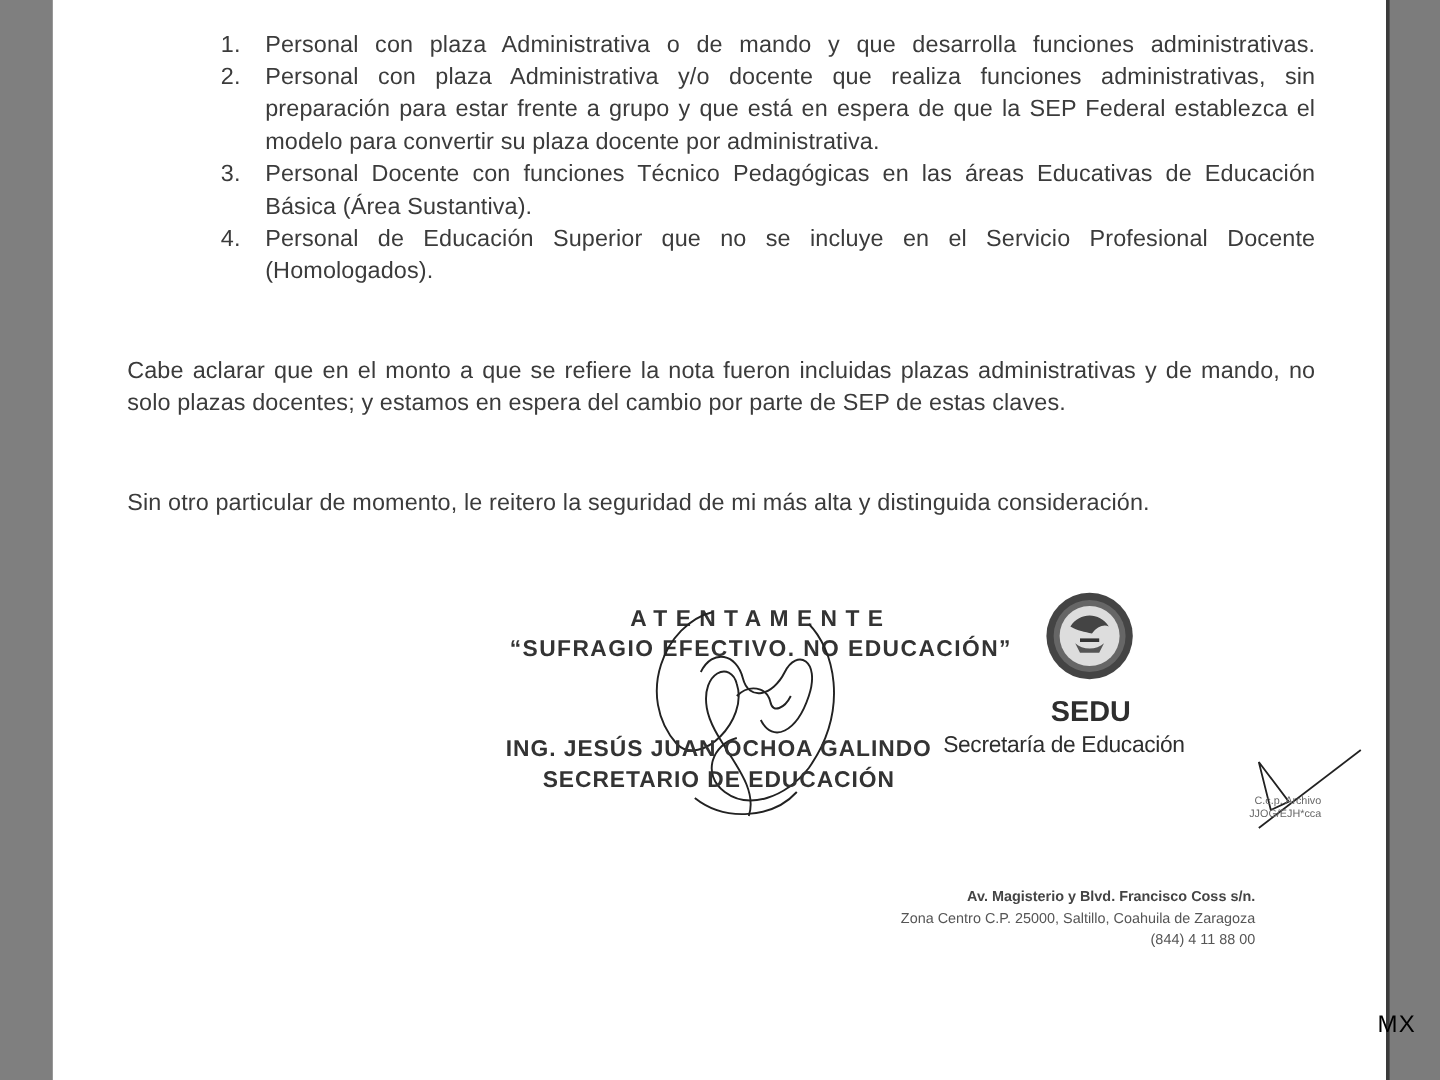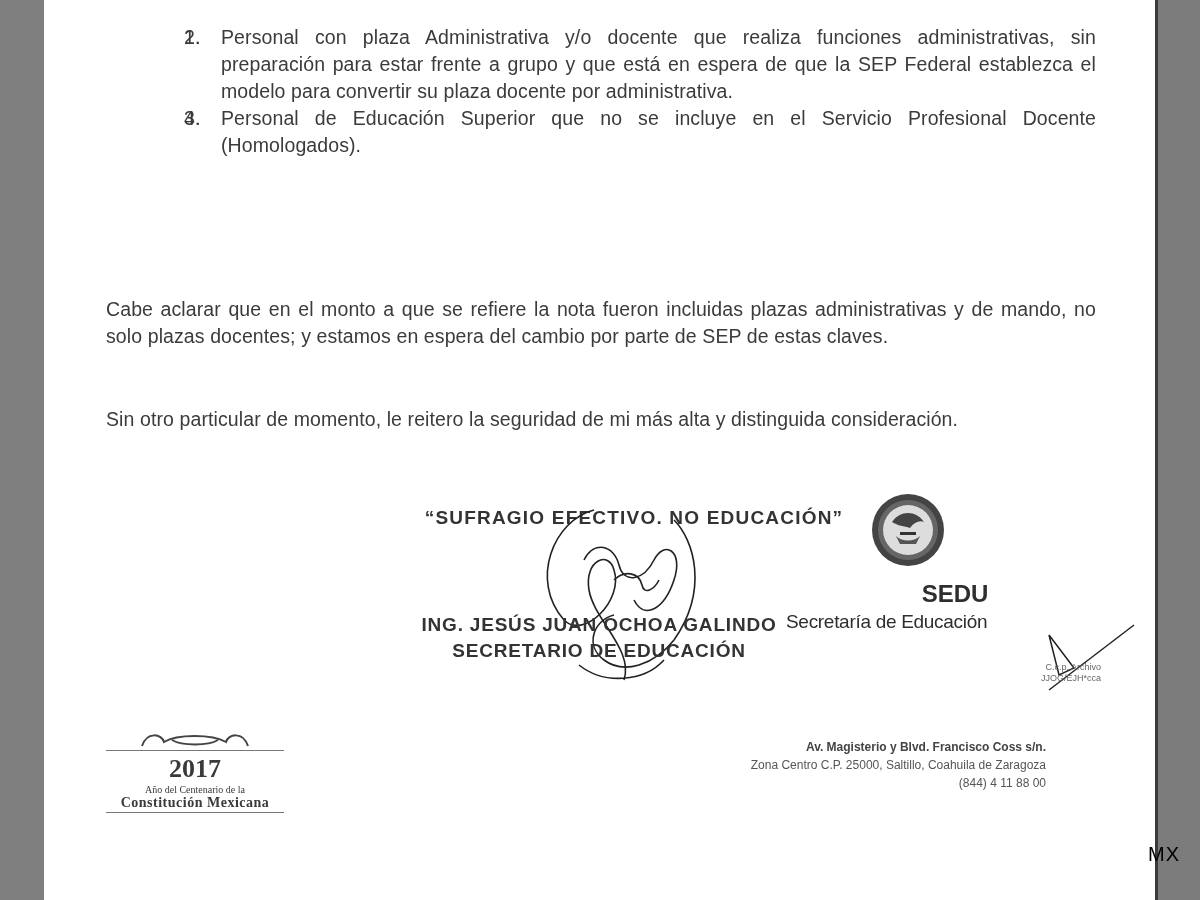--- a/index.html
+++ b/index.html
@@ -24,21 +24,21 @@
   .p1 { top: 296px; }
   .p2 { top: 406px; }
 
   .closing { position: absolute; left: 310px; top: 505px; width: 560px; text-align: center; color: #333; font-weight: bold; }
   .atent { font-size: 19px; letter-spacing: 7px; line-height: 24px; }
   .motto { font-size: 19px; letter-spacing: 1.2px; line-height: 26px; }
   .signer { position: absolute; left: 320px; top: 612px; width: 470px; text-align: center; color: #333; font-weight: bold; font-size: 19px; letter-spacing: 0.8px; line-height: 26px; }
   .signature { position: absolute; left: 480px; top: 500px; width: 200px; height: 190px; }
 
   .seal { position: absolute; left: 826px; top: 492px; width: 76px; height: 76px; }
-  .sedu { position: absolute; left: 856px; top: 580px; width: 110px; text-align: center; color: #2e2e2e; font-weight: bold; font-size: 24px; }
+  .sedu { position: absolute; left: 810px; top: 580px; width: 110px; text-align: center; color: #2e2e2e; font-weight: bold; font-size: 24px; }
   .sedu-sub { position: absolute; left: 742px; top: 611px; color: #2e2e2e; font-weight: normal; font-size: 19px; letter-spacing: -0.3px; }
   .ccp { position: absolute; left: 965px; top: 662px; color: #666; font-size: 9px; line-height: 11px; text-align: right; width: 92px; }
   .initial { position: absolute; left: 985px; top: 620px; width: 110px; height: 80px; }
 
   .emblem { position: absolute; left: 58px; top: 726px; width: 186px; height: 90px; text-align: center; color: #3a3a3a; font-family: "Liberation Serif", serif; }
   .emblem .year { font-size: 26px; font-weight: bold; line-height: 26px; position: absolute; left: 0; width: 186px; top: 30px; }
   .emblem .l1 { font-size: 10px; position: absolute; left: 0; width: 186px; top: 58px; }
   .emblem .l2 { font-size: 14px; font-weight: bold; letter-spacing: 0.5px; position: absolute; left: 0; width: 186px; top: 69px; }
   .emblem .rule { position: absolute; left: 4px; width: 178px; top: 24px; height: 1px; background: #777; }
   .emblem .rule2 { position: absolute; left: 4px; width: 178px; top: 86px; height: 1px; background: #777; }
@@ -51,38 +51,41 @@
 </head>
 <body>
 
 <div class="side-left"></div>
 
 <div class="page">
 
   <ol class="list txt">
     <li class="j1">
       <span class="num">1.</span>
+      <span>Personal con plaza Administrativa o de mando y que desarrolla funciones administrativas.</span>
     </li>
     <li>
       <span class="num">2.</span>
       <span>Personal con plaza Administrativa y/o docente que realiza funciones administrativas, sin preparación para estar frente a grupo y que está en espera de que la SEP Federal establezca el modelo para convertir su plaza docente por administrativa.</span>
     </li>
     <li>
       <span class="num">3.</span>
+      <span>Personal Docente con funciones Técnico Pedagógicas en las áreas Educativas de Educación Básica (Área Sustantiva).</span>
     </li>
     <li>
       <span class="num">4.</span>
       <span>Personal de Educación Superior que no se incluye en el Servicio Profesional Docente (Homologados).</span>
     </li>
   </ol>
 
   <p class="para p2 txt" style="margin:0">Sin otro particular de momento, le reitero la seguridad de mi más alta y distinguida consideración.</p>
   <p class="para p1 txt" style="margin:0">Cabe aclarar que en el monto a que se refiere la nota fueron incluidas plazas administrativas y de mando,  no solo plazas docentes; y estamos en espera del cambio por parte de SEP de estas claves.</p>
 
   <div class="closing">
+    <div class="atent">ATENTAMENTE</div>
     <div class="motto">“SUFRAGIO EFECTIVO. NO EDUCACIÓN”</div>
   </div>
 
   <svg class="signature" viewBox="0 0 200 190">
     <g fill="none" stroke="#222" stroke-width="1.6">
       <path d="M70 10 C30 20 5 80 40 120 C60 140 100 100 90 70 C85 50 60 60 65 90 C70 120 110 150 100 180"></path>
       <path d="M60 60 C70 40 90 45 95 65 C100 85 120 80 130 60 C140 40 160 50 150 80 C140 110 120 120 110 100"></path>
       <path d="M90 80 C100 70 115 72 118 85 C120 95 130 90 135 80"></path>
       <path d="M150 20 C170 40 185 90 150 140 C130 165 100 175 80 160 C60 145 70 120 90 115"></path>
       <path d="M55 165 C80 185 120 182 140 160"></path>
@@ -109,34 +112,20 @@
     <g fill="none" stroke="#222" stroke-width="1.5">
       <path d="M20 15 L30 55 L45 48 Z"></path>
       <path d="M20 70 L105 5"></path>
     </g>
   </svg>
   <div class="ccp">
     <div>C.c.p. Archivo</div>
     <div>JJOG/EJH*cca</div>
   </div>
 
-  <div class="emblem">
-    <svg width="186" height="26" viewBox="0 0 186 26" style="position:absolute;left:0;top:0">
-      <g fill="none" stroke="#444" stroke-width="2">
-        <path d="M40 20 C45 5 60 8 62 16 C75 8 110 8 124 16 C126 8 141 5 146 20"></path>
-        <path d="M70 14 C80 20 106 20 116 14"></path>
-      </g>
-      <path d="M20 40"></path>
-    </svg>
-    <div class="rule"></div>
-    <div class="year">2017</div>
-    <div class="l1">Año del Centenario de la</div>
-    <div class="l2">Constitución Mexicana</div>
-    <div class="rule2"></div>
-  </div>
 
   <div class="address">
     <div class="bold">Av. Magisterio y Blvd. Francisco Coss s/n.</div>
     <div>Zona Centro C.P. 25000, Saltillo, Coahuila de Zaragoza</div>
     <div>(844) 4 11 88 00</div>
   </div>
 </div>
 
 <div class="side-right"></div>
 <div class="watermark">MX</div>

